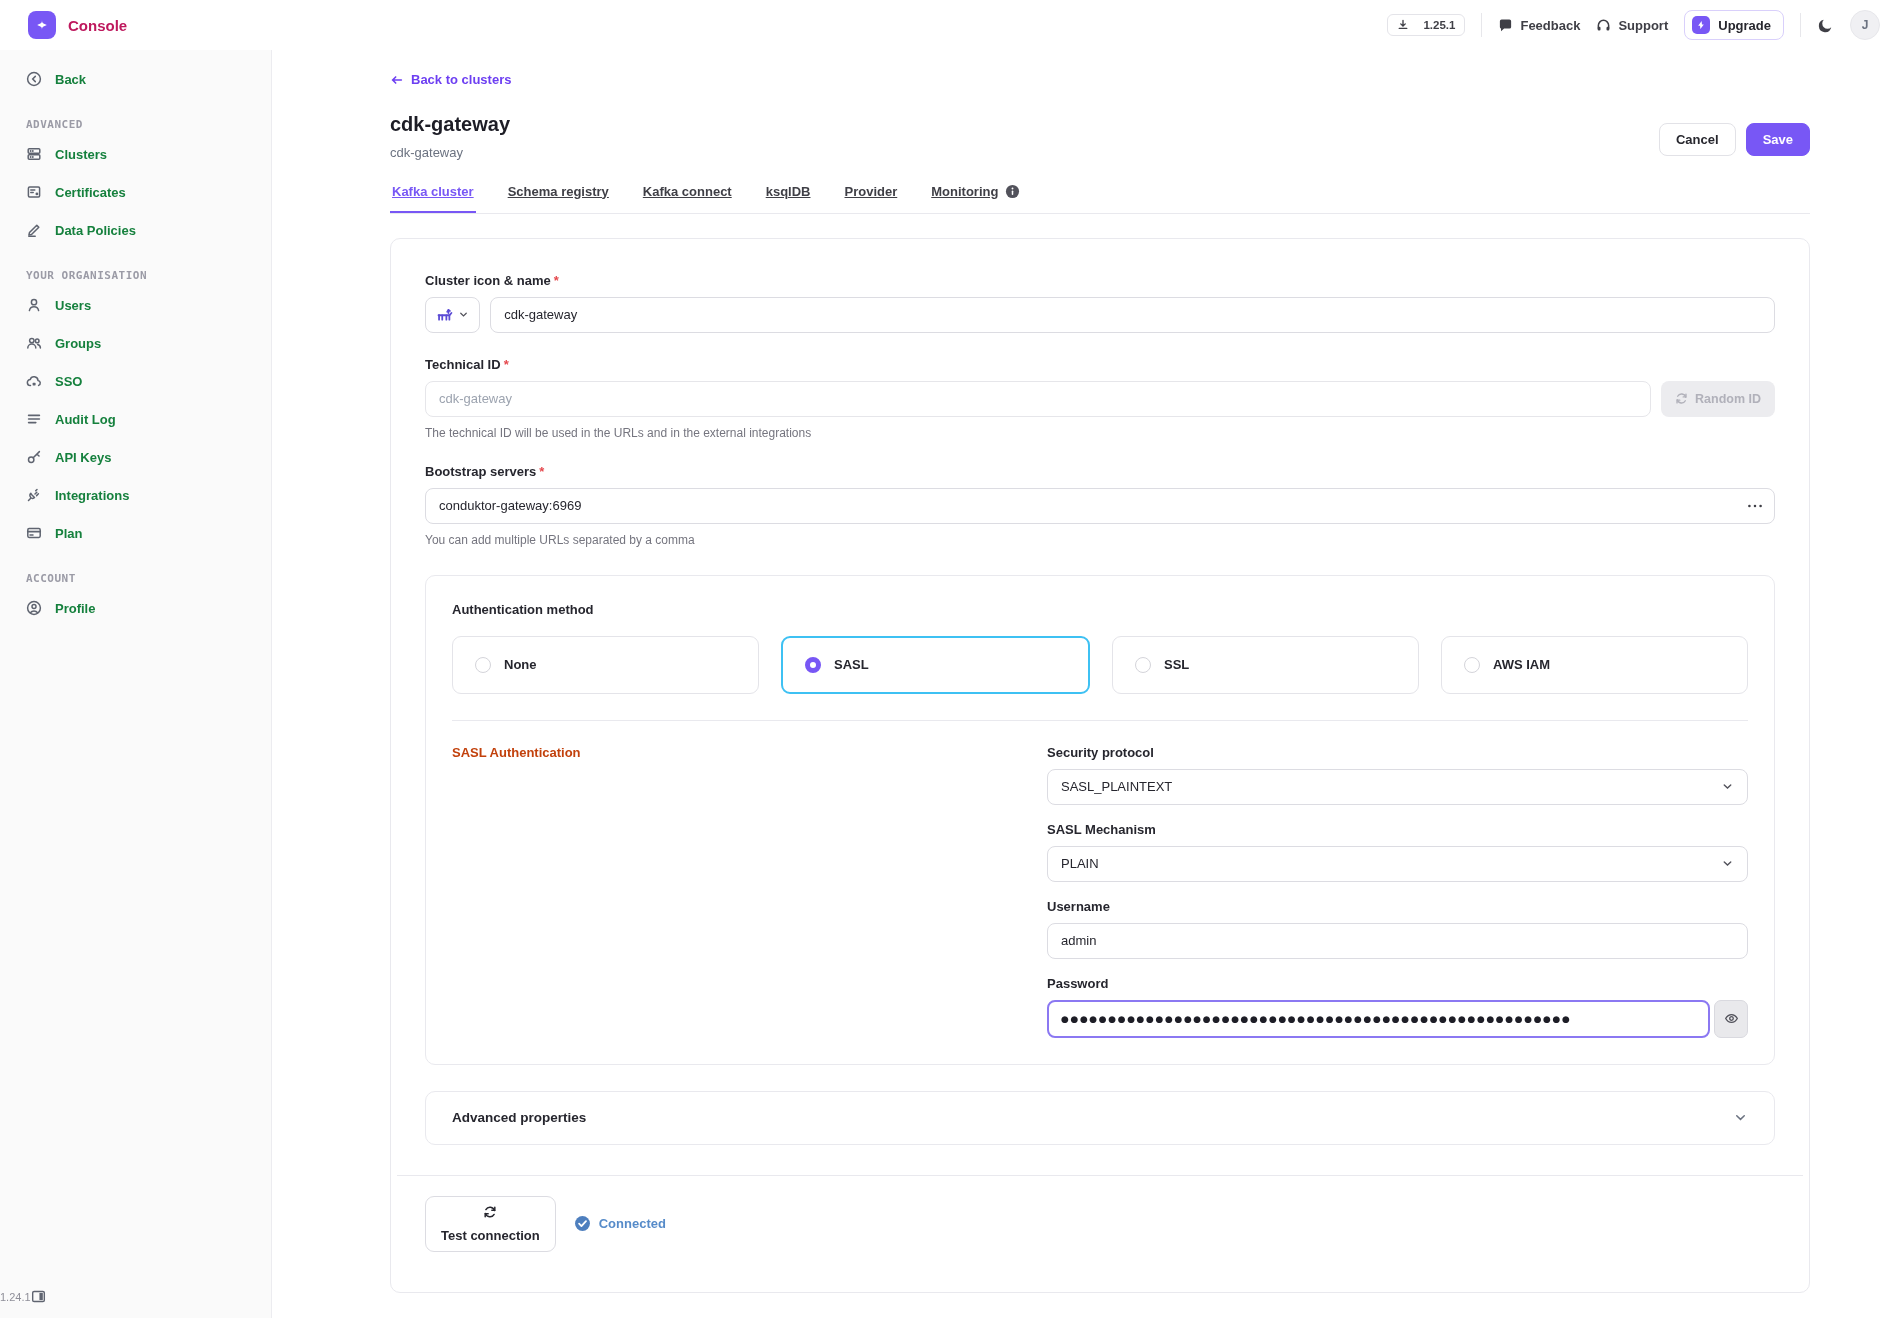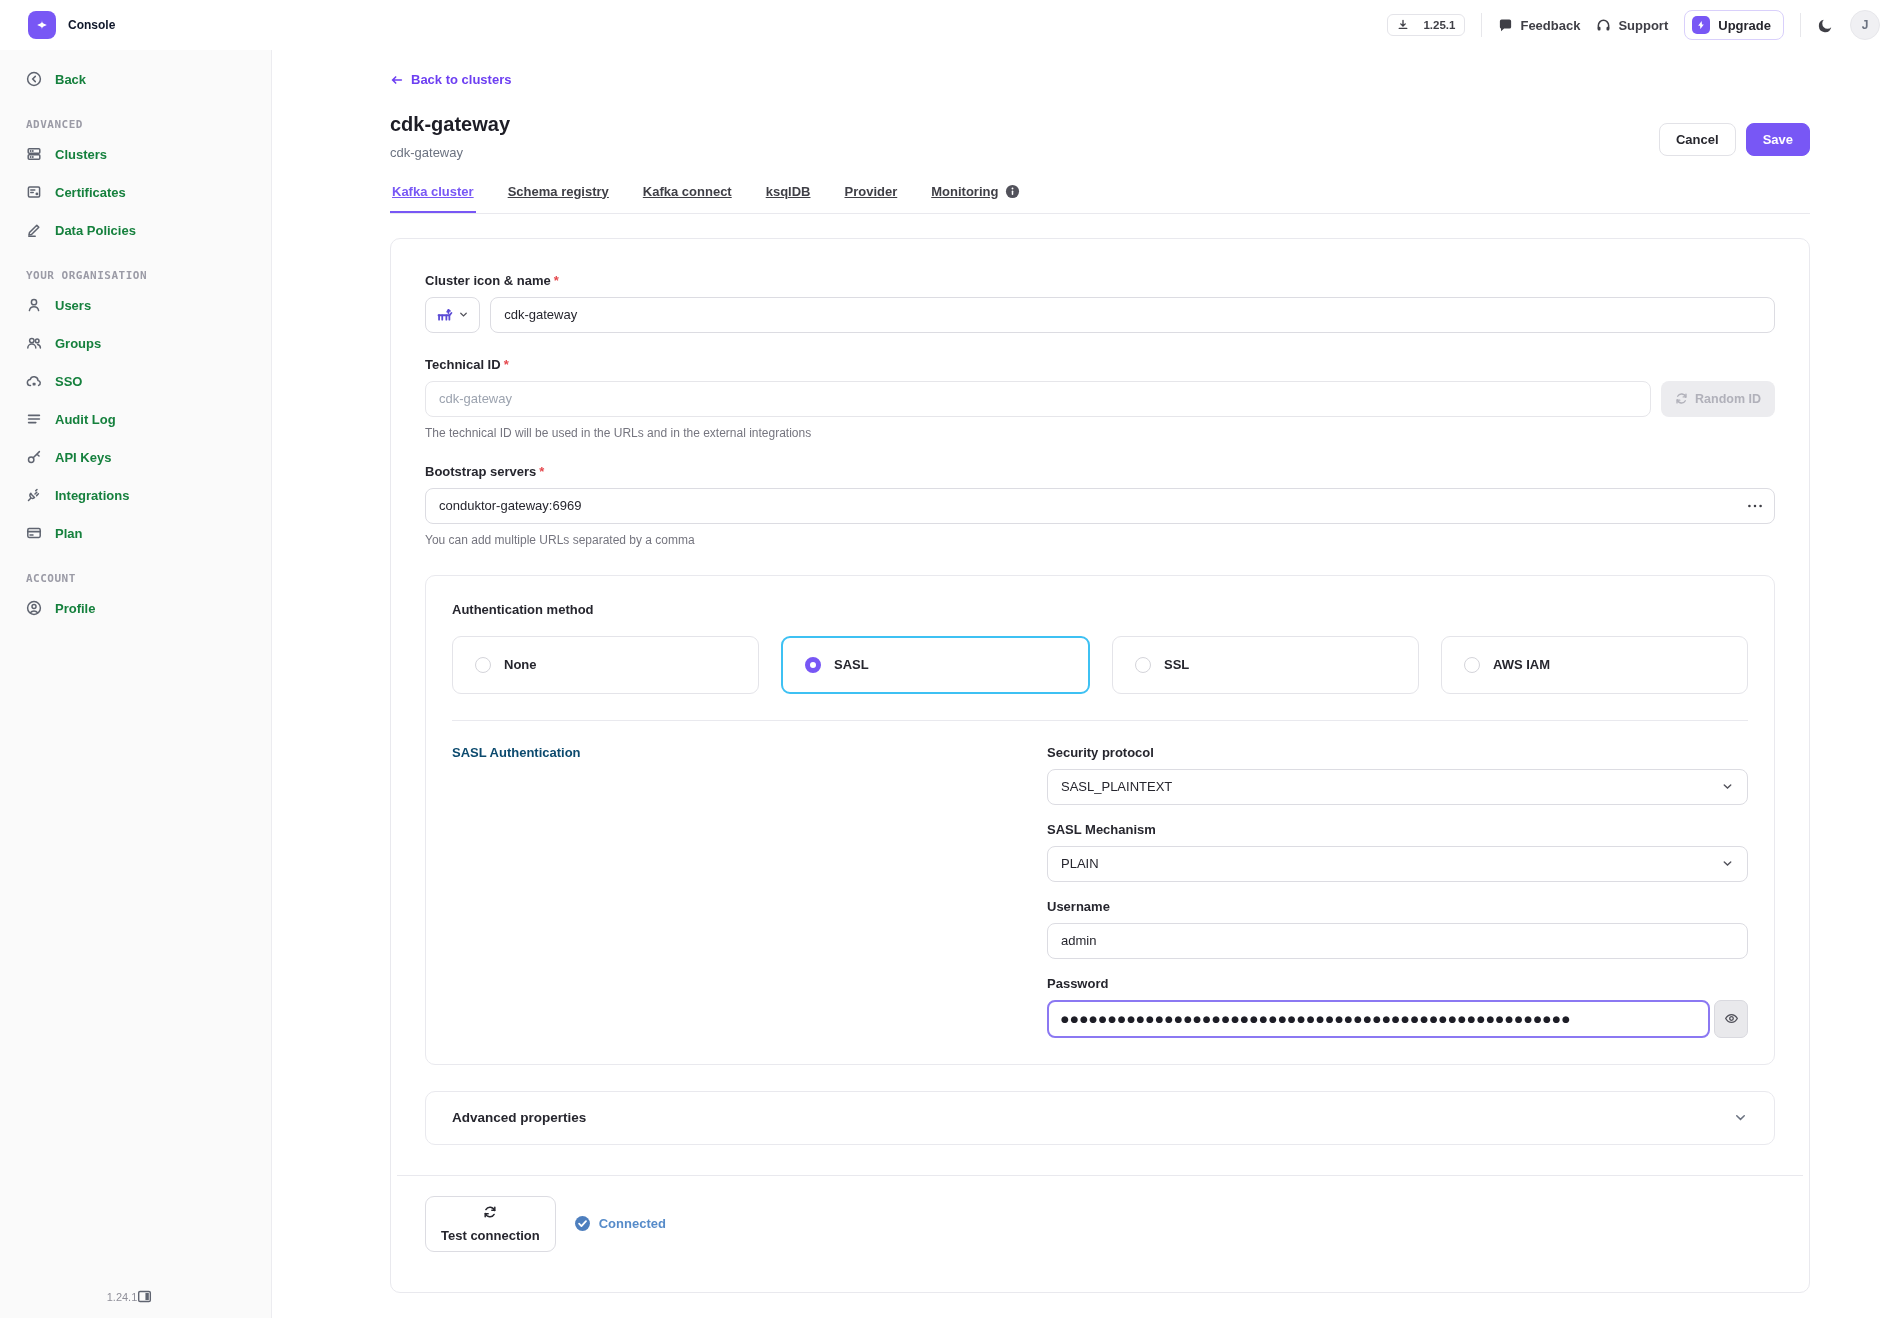--- a/index.html
+++ b/index.html
@@ -5,21 +5,21 @@
   * { margin:0; padding:0; box-sizing:border-box; }
   html,body { width:1902px; height:1318px; overflow:hidden; background:#fff;
     font-family:"Liberation Sans", sans-serif; color:#27272e; }
 
   
   .topbar { height:50px; display:flex; align-items:center; justify-content:space-between;
     padding:0 22px 0 28px; background:#fff; }
   .brand { display:flex; align-items:center; gap:12px; }
   .logo { width:28px; height:28px; border-radius:8px; background:#7857F5;
     display:flex; align-items:center; justify-content:center; }
-  .brand-name { font-size:12px; font-weight:700; color:#0f172a; }
+  .brand-name { font-size:15px; font-weight:700; color:#be185d; }
   .topbar-right { display:flex; align-items:center; gap:16px; }
   .version-badge { display:flex; align-items:center; gap:14px; border:1px solid #e4e4e9;
     border-radius:6px; padding:4px 9px; font-size:11.5px; font-weight:700; color:#3f3f46; background:#fff; cursor:pointer; }
   .top-divider { width:1px; height:24px; background:#e7e7eb; }
   .top-link { display:flex; align-items:center; gap:7px; font-size:13px; font-weight:600;
     color:#3f3f46; cursor:pointer; background:none; border:none; }
   .upgrade-btn { display:flex; align-items:center; gap:8px; border:1px solid #d9d0fb;
     border-radius:8px; background:#fff; padding:5px 12px 5px 7px; font-size:13px; font-weight:700;
     color:#27272e; cursor:pointer; }
   .bolt-badge { width:18px; height:18px; border-radius:5px; background:#7857F5;
@@ -34,21 +34,21 @@
     display:flex; flex-direction:column; padding-top:10px; position:relative; }
   .main { flex:1; overflow:hidden; }
 
   
   .side-item { display:flex; align-items:center; gap:13px; padding:11px 26px;
     font-size:13px; font-weight:700; color:#15803d; cursor:pointer; }
   .side-item svg { flex:0 0 auto; }
   .side-section { padding:20px 26px 4px; font-family:"DejaVu Sans Mono", monospace;
     font-size:11px; font-weight:700; color:#9b9ba6; letter-spacing:0.5px; }
   .side-footer { position:absolute; bottom:14px; left:0; right:12px; display:flex;
-    align-items:center; justify-content:center; }
+    align-items:center; justify-content:flex-start; }
   .side-version { font-size:11px; color:#8f8f99; }
   .collapse-btn { background:none; border:none; cursor:pointer; display:flex; }
 
   
   .content { width:1420px; margin-left:118px; padding-top:22px; }
   .back-link { display:inline-flex; align-items:center; gap:7px; color:#6D3FF2;
     font-size:13px; font-weight:700; cursor:pointer; }
   .page-head { display:flex; align-items:flex-start; justify-content:space-between; margin-top:22px; }
   .page-title { font-size:20px; font-weight:700; color:#1d1d26; }
   .page-subtitle { font-size:13px; color:#6b7280; margin-top:9px; }
@@ -87,21 +87,21 @@
   .auth-sub { font-size:13px; color:#8b8b96; margin-top:9px; }
   .radio-cards { display:flex; gap:22px; margin-top:19px; }
   .radio-card { flex:1; height:58px; border:1px solid #e4e4e9; border-radius:9px; background:#fff;
     display:flex; align-items:center; gap:13px; padding:0 22px; cursor:pointer; }
   .radio-card.selected { border:2px solid #3EC1F3; }
   .radio-dot { width:16px; height:16px; border-radius:50%; border:1.5px solid #d4d4da; background:#fff; }
   .radio-card.selected .radio-dot { border:5px solid #7857F5; }
   .radio-label { font-size:13px; font-weight:700; color:#26262e; }
   .auth-divider { border-top:1px solid #e9e9ee; margin:26px 0 24px; }
   .auth-grid { display:flex; }
-  .auth-grid-left { width:595px; font-size:13px; font-weight:700; color:#0c4a6e; }
+  .auth-grid-left { width:595px; font-size:13px; font-weight:700; color:#c2410c; }
   .auth-grid-right { flex:1; }
   .select { width:100%; height:36px; border:1px solid #dcdce2; border-radius:8px; background:#fff;
     display:flex; align-items:center; justify-content:space-between; padding:0 13px; font-size:13px;
     color:#26262e; cursor:pointer; }
   .sub-field { margin-bottom:17px; }
   .pw-row { display:flex; gap:4px; align-items:stretch; }
   .pw-input { flex:1; height:38px; border:2px solid #8b78f2; border-radius:8px; padding:0 12px;
     font-size:9px; font-weight:700; letter-spacing:1.6px; color:#1d1d26; outline:none;
     font-family:"DejaVu Sans", sans-serif; }
   .eye-btn { width:34px; border:1px solid #d9d9df; background:#e9e9ec; border-radius:7px;

